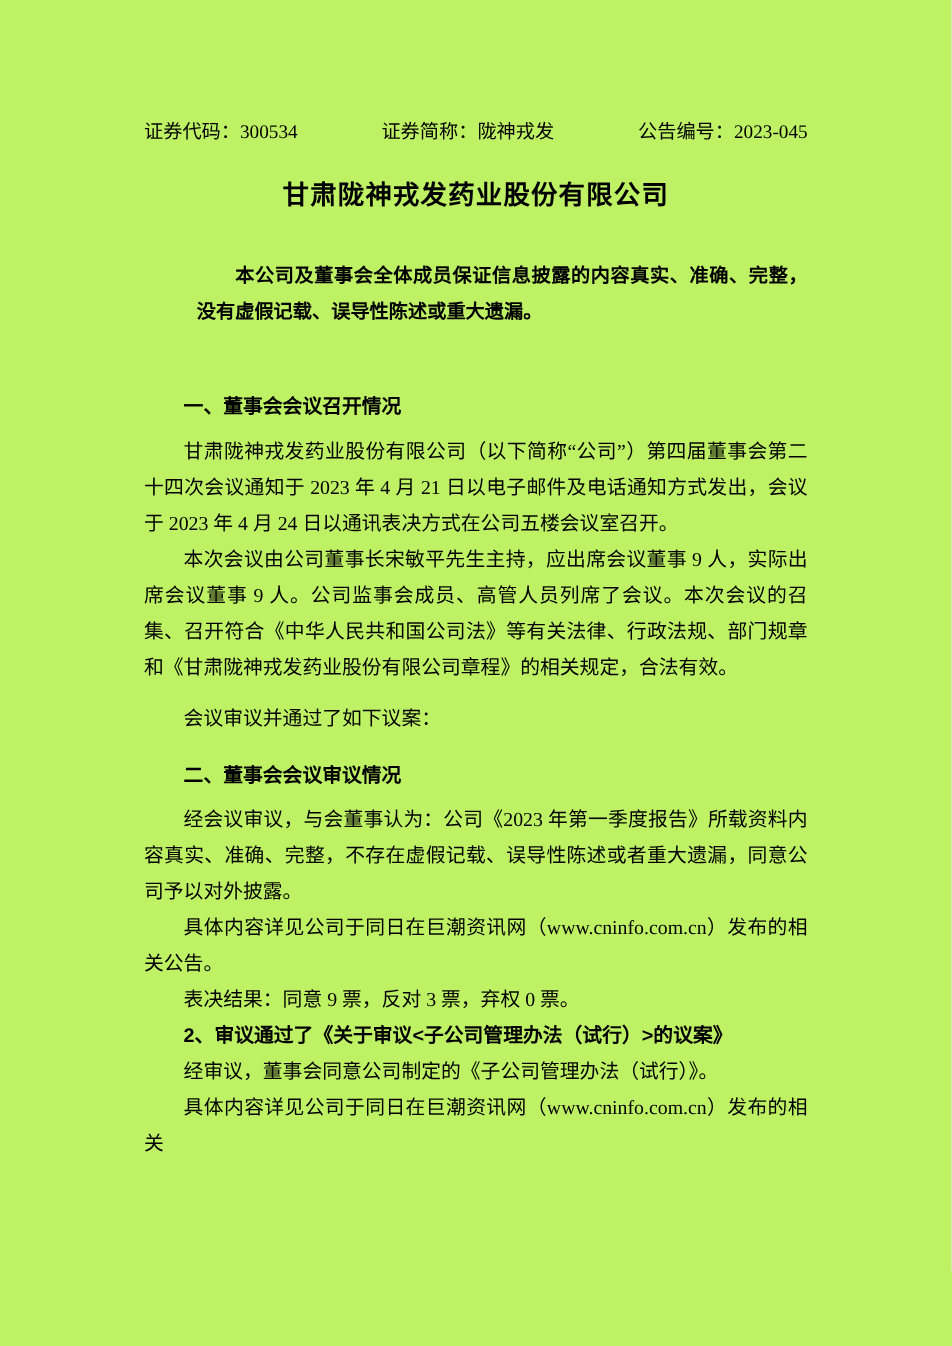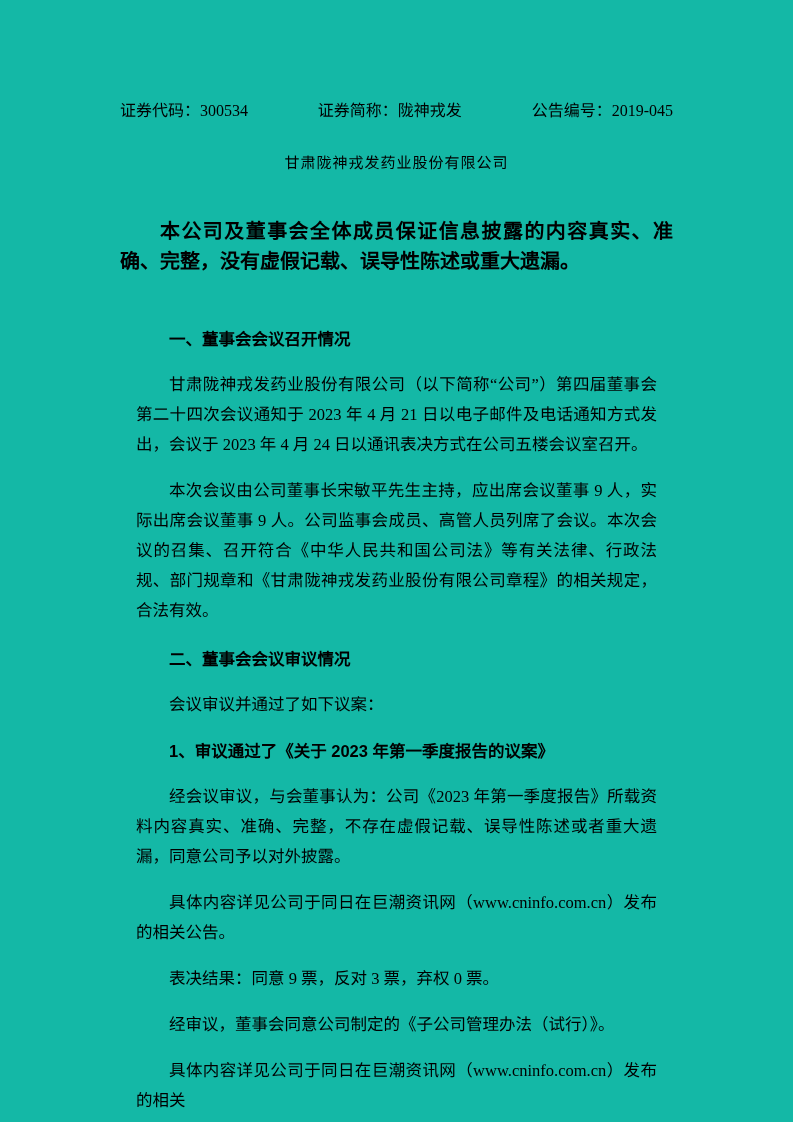--- a/index.html
+++ b/index.html
@@ -1,98 +1,99 @@
 <!DOCTYPE html>
 <html lang="zh-CN"><head>
 <meta charset="utf-8">
 <style>
   html, body { margin: 0; padding: 0; background: #e9e9e9; }
   .page {
     position: relative;
     width: 793px;
     height: 1122px;
     margin: 0 auto;
-    background: #14b8a6;
+    background: #bef264;
     box-sizing: border-box;
     padding: 0 120px;
     overflow: hidden;
     color: #000000;
     font-family: "Liberation Serif", "DejaVu Serif", serif;
   }
   .doc-header {
     display: flex;
     justify-content: space-between;
     align-items: baseline;
     margin-top: 100px;
     font-size: 16px;
     line-height: 21px;
     white-space: nowrap;
   }
   .doc-title {
     margin-top: 22px;
     text-align: center;
   }
   .doc-title .title-line {
-    font-size: 15px;
-    font-weight: 400;
+    font-size: 22px;
+    font-weight: 700;
     line-height: 40px;
     letter-spacing: 1px;
     font-family: "Liberation Sans", "DejaVu Sans", sans-serif;
   }
   .disclaimer {
     margin-top: 33px;
-    font-size: 20px;
+    font-size: 16px;
     font-weight: 700;
     line-height: 30px;
     text-align: justify;
     text-indent: 2em;
     font-family: "Liberation Sans", "DejaVu Sans", sans-serif;
+    margin-left: 44px;
   }
   .block {
     font-size: 16.5px;
     line-height: 30px;
     text-align: justify;
     text-indent: 2em;
-    margin: 16px;
+    margin: 0;
   }
   .block.bold {
     font-weight: 700;
     font-family: "Liberation Sans", "DejaVu Sans", sans-serif;
   }
   .mt48 { margin-top: 48px; }
   .mt18 { margin-top: 18px; }
   .mt12 { margin-top: 12px; }
   .mt8  { margin-top: 8px; font-family: Liberation Serif, serif; }
   .mt6  { margin-top: 6px; }
 </style>
 </head>
 <body>
 
 <div class="page">
 
   <div class="doc-header">
     <span>证券代码：300534</span>
     <span>证券简称：陇神戎发</span>
-    <span>公告编号：2019-045</span>
+    <span>公告编号：2023-045</span>
   </div>
 
   <div class="doc-title">
     <div class="title-line">甘肃陇神戎发药业股份有限公司</div>
   </div>
 
   <p class="disclaimer">本公司及董事会全体成员保证信息披露的内容真实、准确、完整，没有虚假记载、误导性陈述或重大遗漏。</p>
 
   <p class="block bold mt48">一、董事会会议召开情况</p>
   <p class="block mt8">甘肃陇神戎发药业股份有限公司（以下简称“公司”）第四届董事会第二十四次会议通知于 2023 年 4 月 21 日以电子邮件及电话通知方式发出，会议于 2023 年 4 月 24 日以通讯表决方式在公司五楼会议室召开。</p>
   <p class="block">本次会议由公司董事长宋敏平先生主持，应出席会议董事 9 人，实际出席会议董事 9 人。公司监事会成员、高管人员列席了会议。本次会议的召集、召开符合《中华人民共和国公司法》等有关法律、行政法规、部门规章和《甘肃陇神戎发药业股份有限公司章程》的相关规定，合法有效。</p>
 
+  <p class="block mt12">会议审议并通过了如下议案：</p>
   <p class="block bold mt18">二、董事会会议审议情况</p>
-  <p class="block mt12">会议审议并通过了如下议案：</p>
 
-  <p class="block bold">1、审议通过了《关于 2023 年第一季度报告的议案》</p>
   <p class="block mt6">经会议审议，与会董事认为：公司《2023 年第一季度报告》所载资料内容真实、准确、完整，不存在虚假记载、误导性陈述或者重大遗漏，同意公司予以对外披露。</p>
   <p class="block">具体内容详见公司于同日在巨潮资讯网（www.cninfo.com.cn）发布的相关公告。</p>
   <p class="block">表决结果：同意 9 票，反对 3 票，弃权 0 票。</p>
 
+  <p class="block bold">2、审议通过了《关于审议&lt;子公司管理办法（试行）&gt;的议案》</p>
   <p class="block">经审议，董事会同意公司制定的《子公司管理办法（试行）》。</p>
   <p class="block">具体内容详见公司于同日在巨潮资讯网（www.cninfo.com.cn）发布的相关</p>
 
 </div>
 
 </body></html>

